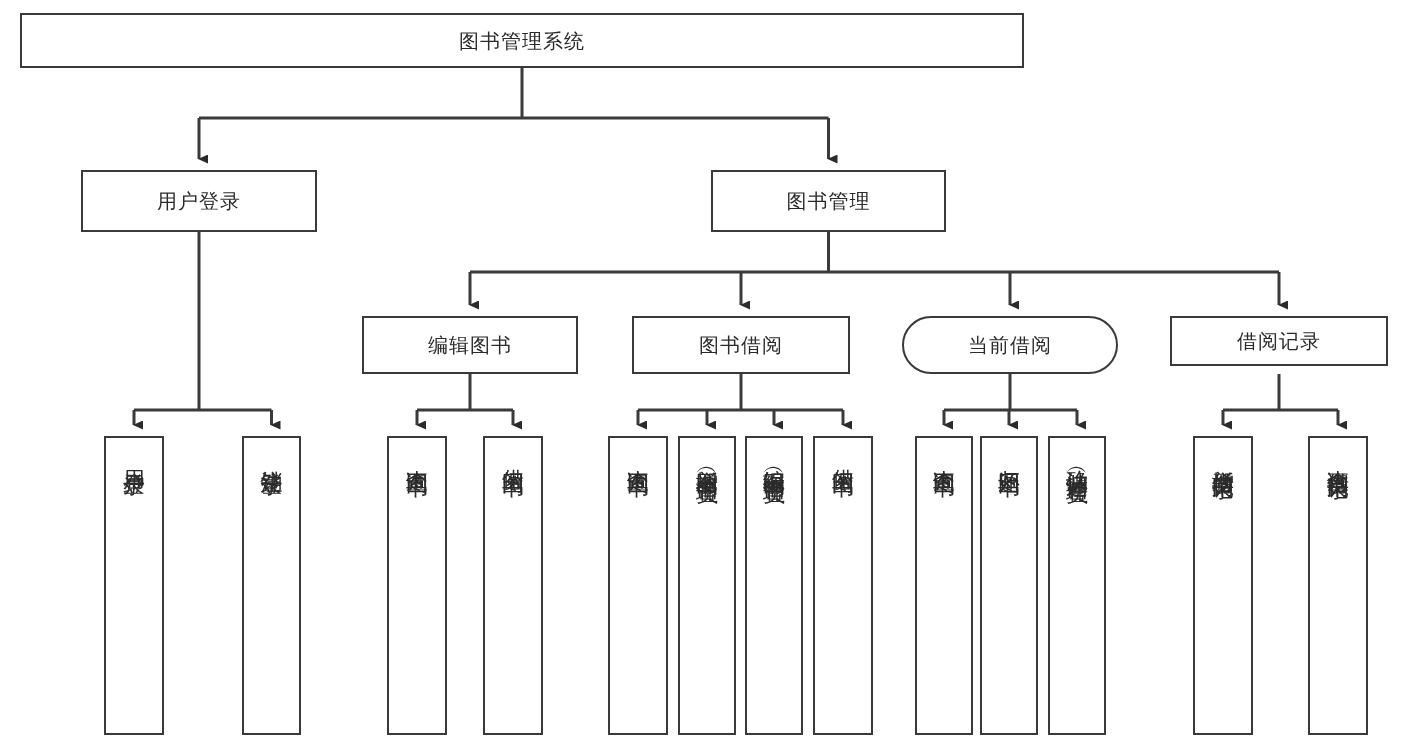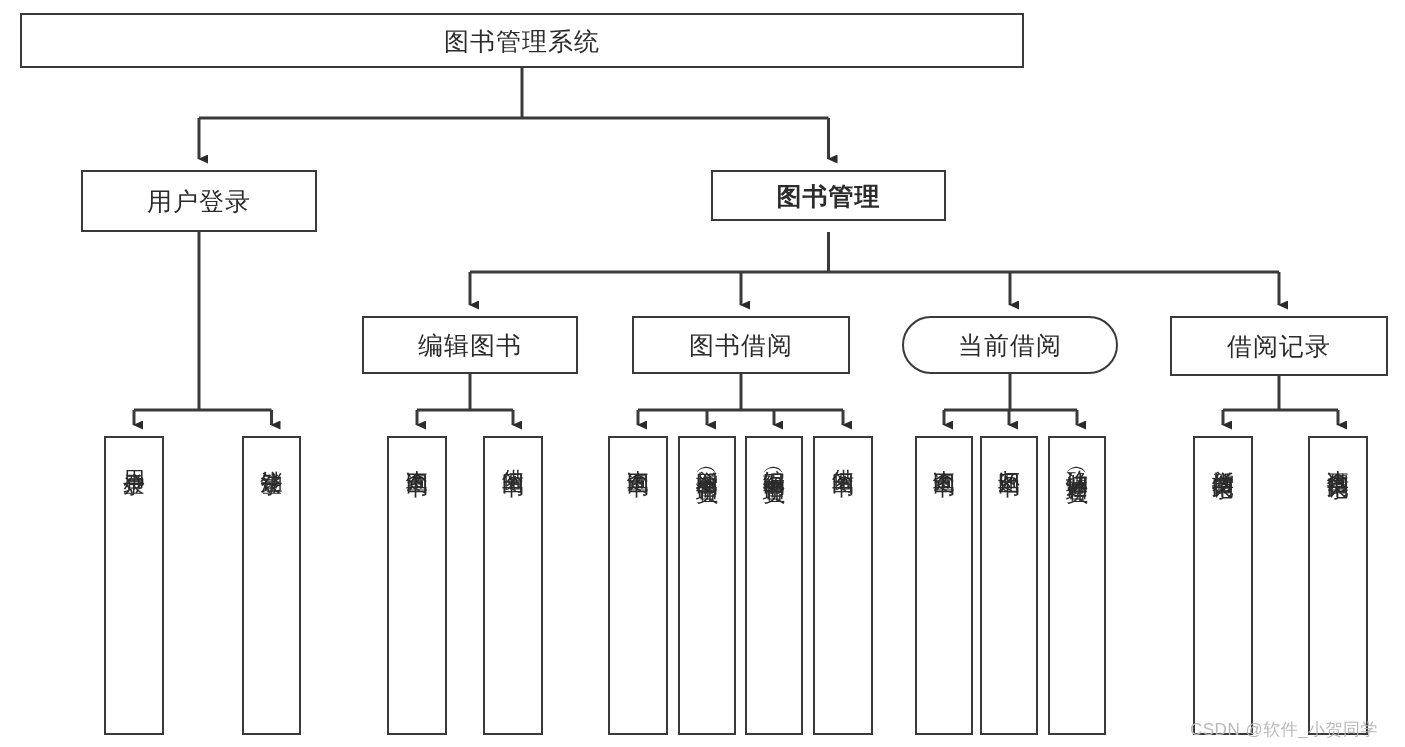--- a/index.html
+++ b/index.html
@@ -29,21 +29,21 @@
     position: absolute;
     box-sizing: border-box;
     background: #ffffff;
     border: 2px solid #3a3a3a;
     display: flex;
     align-items: center;
     justify-content: center;
     color: #2b2b2b;
   }
   .node.horiz .node-label {
-    font-size: 25px;
+    font-size: 20px;
     line-height: 1.2;
     letter-spacing: 1px;
     white-space: nowrap;
   }
   .node.vert {
     align-items: flex-start;
     padding-top: 14px;
   }
   .node.vert .node-label {
     writing-mode: vertical-rl;
@@ -110,33 +110,33 @@
       </g>
   </svg>
 
   <div id="nodes">
       <div class="node horiz" style="left: 20px; top: 13px; width: 1004px; height: 55px;">
         <span class="node-label">图书管理系统</span>
       </div>
       <div class="node horiz" style="left: 81px; top: 170px; width: 236px; height: 62px;">
         <span class="node-label">用户登录</span>
       </div>
-      <div class="node horiz" style="left: 711px; top: 170px; width: 235px; height: 51px; font-weight: bold;">
+      <div class="node horiz" style="left: 711px; top: 170px; width: 235px; height: 62px;">
         <span class="node-label">图书管理</span>
       </div>
       <div class="node horiz" style="left: 362px; top: 316px; width: 216px; height: 58px;">
         <span class="node-label">编辑图书</span>
       </div>
       <div class="node horiz" style="left: 632px; top: 316px; width: 218px; height: 58px;">
         <span class="node-label">图书借阅</span>
       </div>
       <div class="node horiz" style="left: 902px; top: 316px; width: 216px; height: 58px; border-radius: 29px;">
         <span class="node-label">当前借阅</span>
       </div>
-      <div class="node horiz" style="left: 1170px; top: 316px; width: 218px; height: 60px;">
+      <div class="node horiz" style="left: 1170px; top: 316px; width: 218px; height: 50px;">
         <span class="node-label">借阅记录</span>
       </div>
       <div class="node vert" style="left: 104px; top: 436px; width: 60px; height: 299px;">
         <span class="node-label">用户登录</span>
       </div>
       <div class="node vert" style="left: 242px; top: 436px; width: 59px; height: 299px;">
         <span class="node-label">注销登录</span>
       </div>
       <div class="node vert" style="left: 387px; top: 436px; width: 60px; height: 299px;">
         <span class="node-label">查询图书</span>
@@ -166,15 +166,14 @@
         <span class="node-label">确认归还（管理员）</span>
       </div>
       <div class="node vert" style="left: 1193px; top: 436px; width: 60px; height: 299px;">
         <span class="node-label">新增借阅记录</span>
       </div>
       <div class="node vert" style="left: 1308px; top: 436px; width: 60px; height: 299px;">
         <span class="node-label">查询借阅记录</span>
       </div>
     </div>
 
-  <div class="watermark" style="left: 1190px; top: 718px; color: rgb(185, 185, 185);">CSDN @软件_小贺同学</div>
 
 </div>
 
 </body></html>

